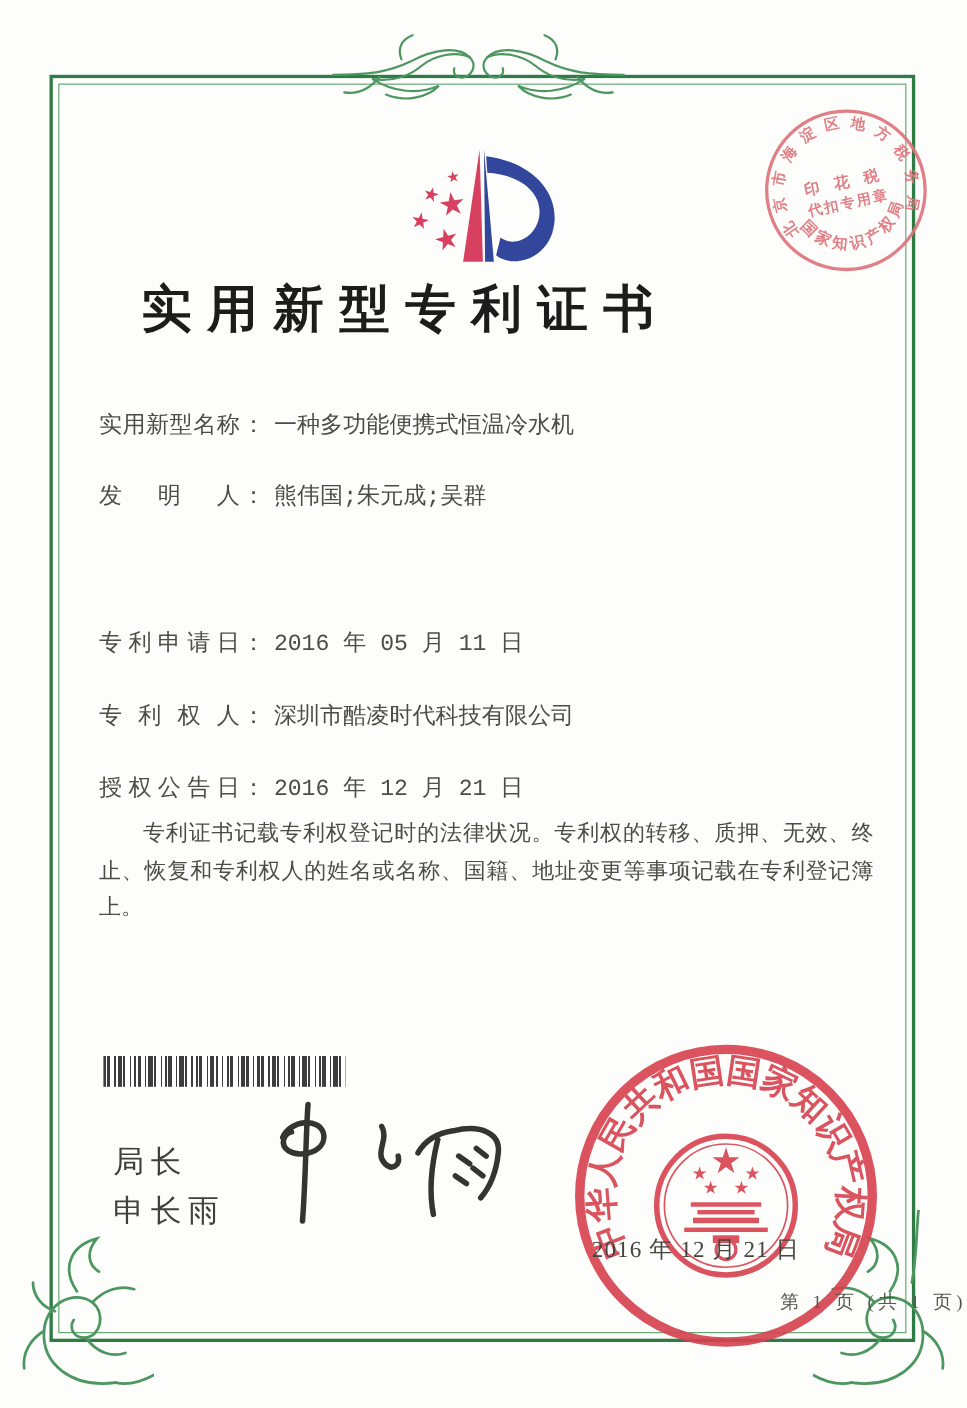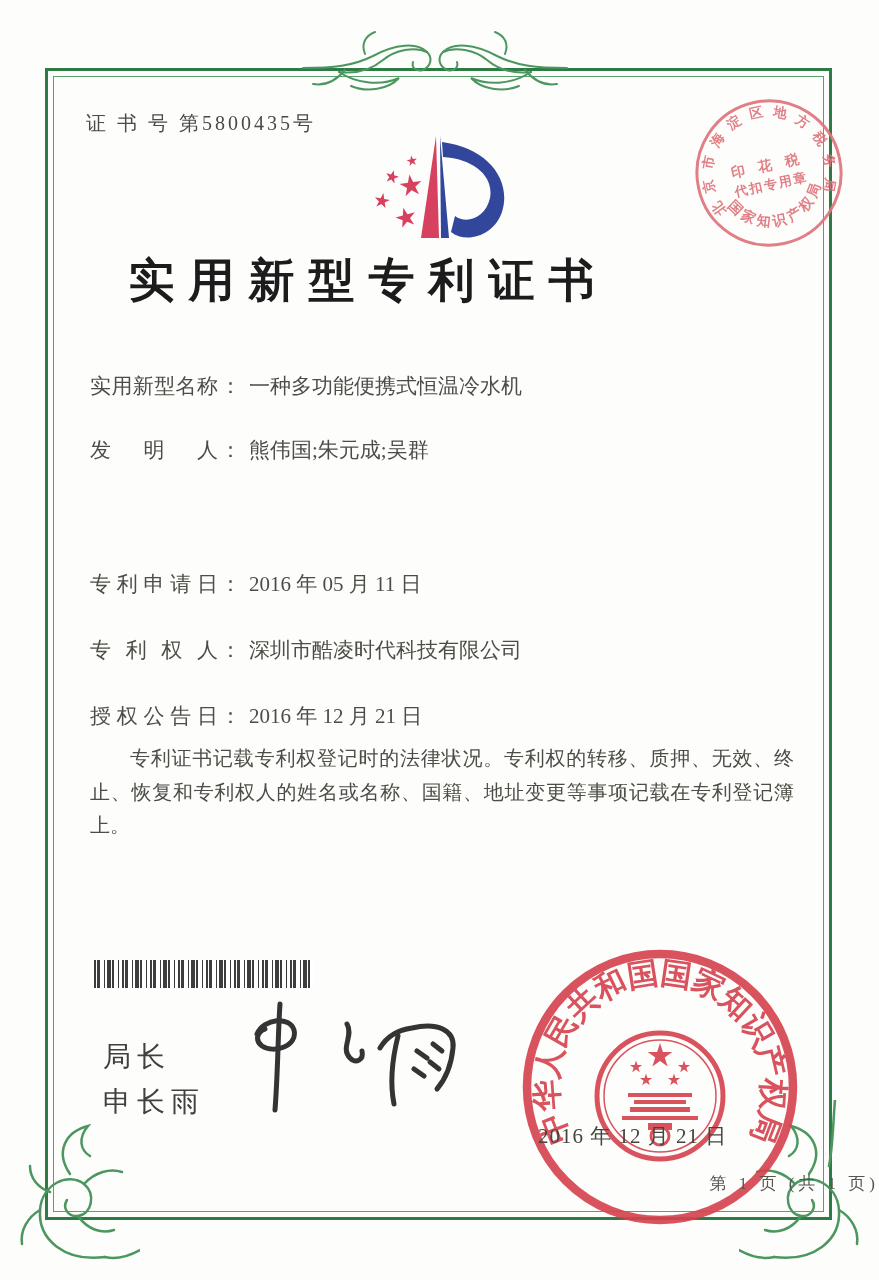--- a/index.html
+++ b/index.html
@@ -16,21 +16,21 @@
     border:1px solid #5aa06e;box-sizing:border-box;}
   .orn{position:absolute;}
   .orn-top{left:295px;top:26px;}
   .orn-bl{left:10px;top:1122px;}
   .orn-br{left:739px;top:1100px;}
   .cert-no{position:absolute;left:86px;top:110px;font-size:20px;letter-spacing:3px;color:#4b4b45;}
   .logo{position:absolute;left:348px;top:128px;}
   .tax-stamp{position:absolute;left:688px;top:92px;}
   .title{position:absolute;left:0;top:250px;width:723px;text-align:center;
     font-size:46px;font-weight:bold;letter-spacing:14px;text-indent:14px;color:#1c1c1c;}
-  .field{position:absolute;left:90px;width:720px;font-size:21px;color:#4d4d47;white-space:nowrap;}
+  .field{position:absolute;left:90px;width:720px;font-size:21px;color:#4d4d47;white-space:nowrap;font-family:Liberation Mono, monospace;}
   .flabel{display:inline-block;width:128px;text-align:justify;text-align-last:justify;vertical-align:bottom;}
   .colon{margin:0 8px 0 2px;}
   .body-text{position:absolute;left:90px;top:742px;width:704px;color:#4d4d47;}
   .body-text p{margin:0;font-size:20px;line-height:33.5px;text-indent:2em;text-align:justify;}
   .barcode{position:absolute;left:94px;top:960px;width:220px;height:28px;
     background:repeating-linear-gradient(90deg,
       #3d3d3d 0 2px,#fff 2px 3px,#3d3d3d 3px 6px,#fff 6px 10px,
       #3d3d3d 10px 11px,#fff 11px 13px,#3d3d3d 13px 17px,#fff 17px 18px,
       #3d3d3d 18px 20px,#fff 20px 24px,#3d3d3d 24px 25px,#fff 25px 28px);}
   .director{position:absolute;left:103px;top:1034px;font-size:28px;line-height:45px;color:#404040;letter-spacing:6px;}
@@ -86,21 +86,20 @@
       <path d="M95,135 C55,140 28,118 30,88 C32,62 58,50 74,62 C86,72 82,92 68,94 C58,95 52,86 57,78"></path>
       <path d="M60,52 C45,30 55,10 78,4 C68,16 70,28 80,34"></path>
       <path d="M95,135 C108,138 119,134 130,128"></path>
       <path d="M30,88 C18,95 10,108 12,122"></path>
       <path d="M74,62 C85,50 100,46 112,50"></path>
       <path d="M68,94 C78,108 92,112 104,108"></path>
       <path d="M34,-22 C36,0 36,24 40,44"></path>
     </g>
   </svg>
 
-  <div class="cert-no">证 书 号 第5800435号</div>
 
   <svg class="logo" width="168" height="140" viewBox="0 0 168 140">
     <defs>
       <path id="star" d="M0,-1 L-0.225,-0.309 L-0.951,-0.309 L-0.363,0.118 L-0.588,0.809 L0,0.382 L0.588,0.809 L0.363,0.118 L0.951,-0.309 L0.225,-0.309 Z"></path>
     </defs>
     <polygon points="88,8 73,110 91,110" fill="#d8405f"></polygon>
     <polygon points="92,8 93,110 101,110" fill="#32479b"></polygon>
     <path d="M94,14 C140,20 164,52 154,84 C146,108 118,116 103,104 L107,88 C119,97 138,89 142,70 C146,49 127,31 95,29 Z" fill="#32479b"></path>
     <use href="#star" transform="translate(64,33) scale(5.5) rotate(-10)" fill="#d8405f"></use>
     <use href="#star" transform="translate(44,49) scale(7) rotate(15)" fill="#d8405f"></use>

